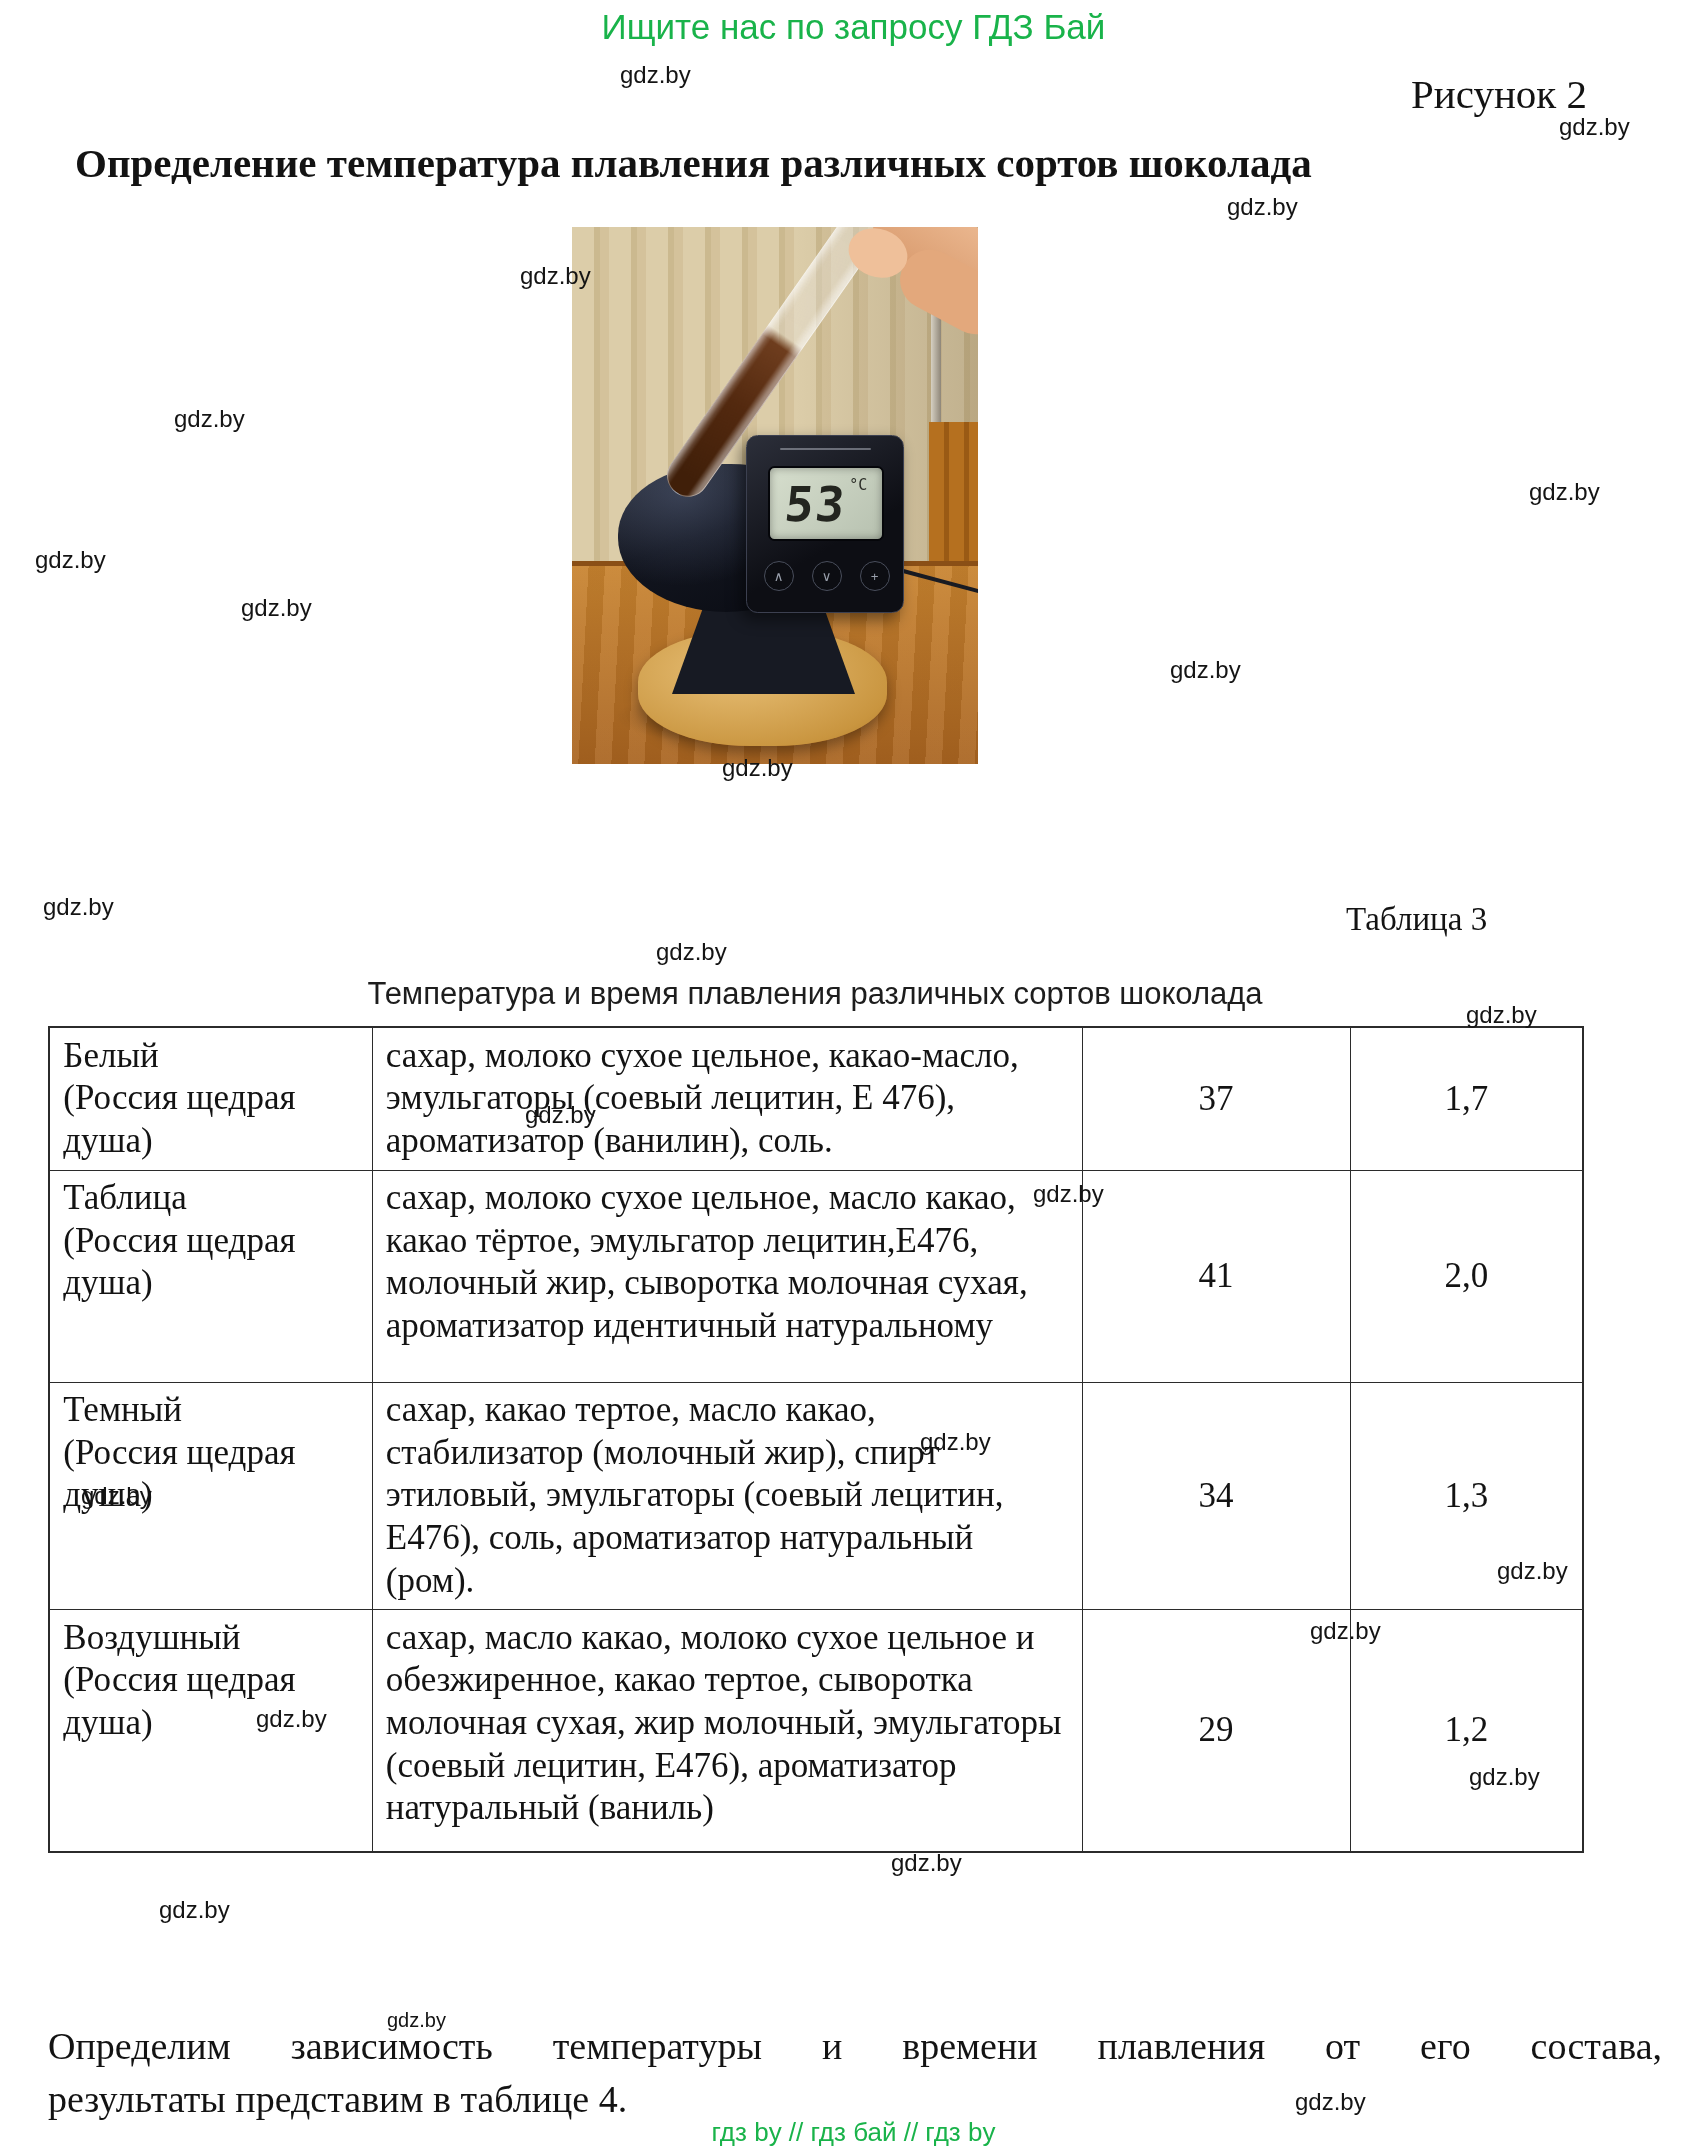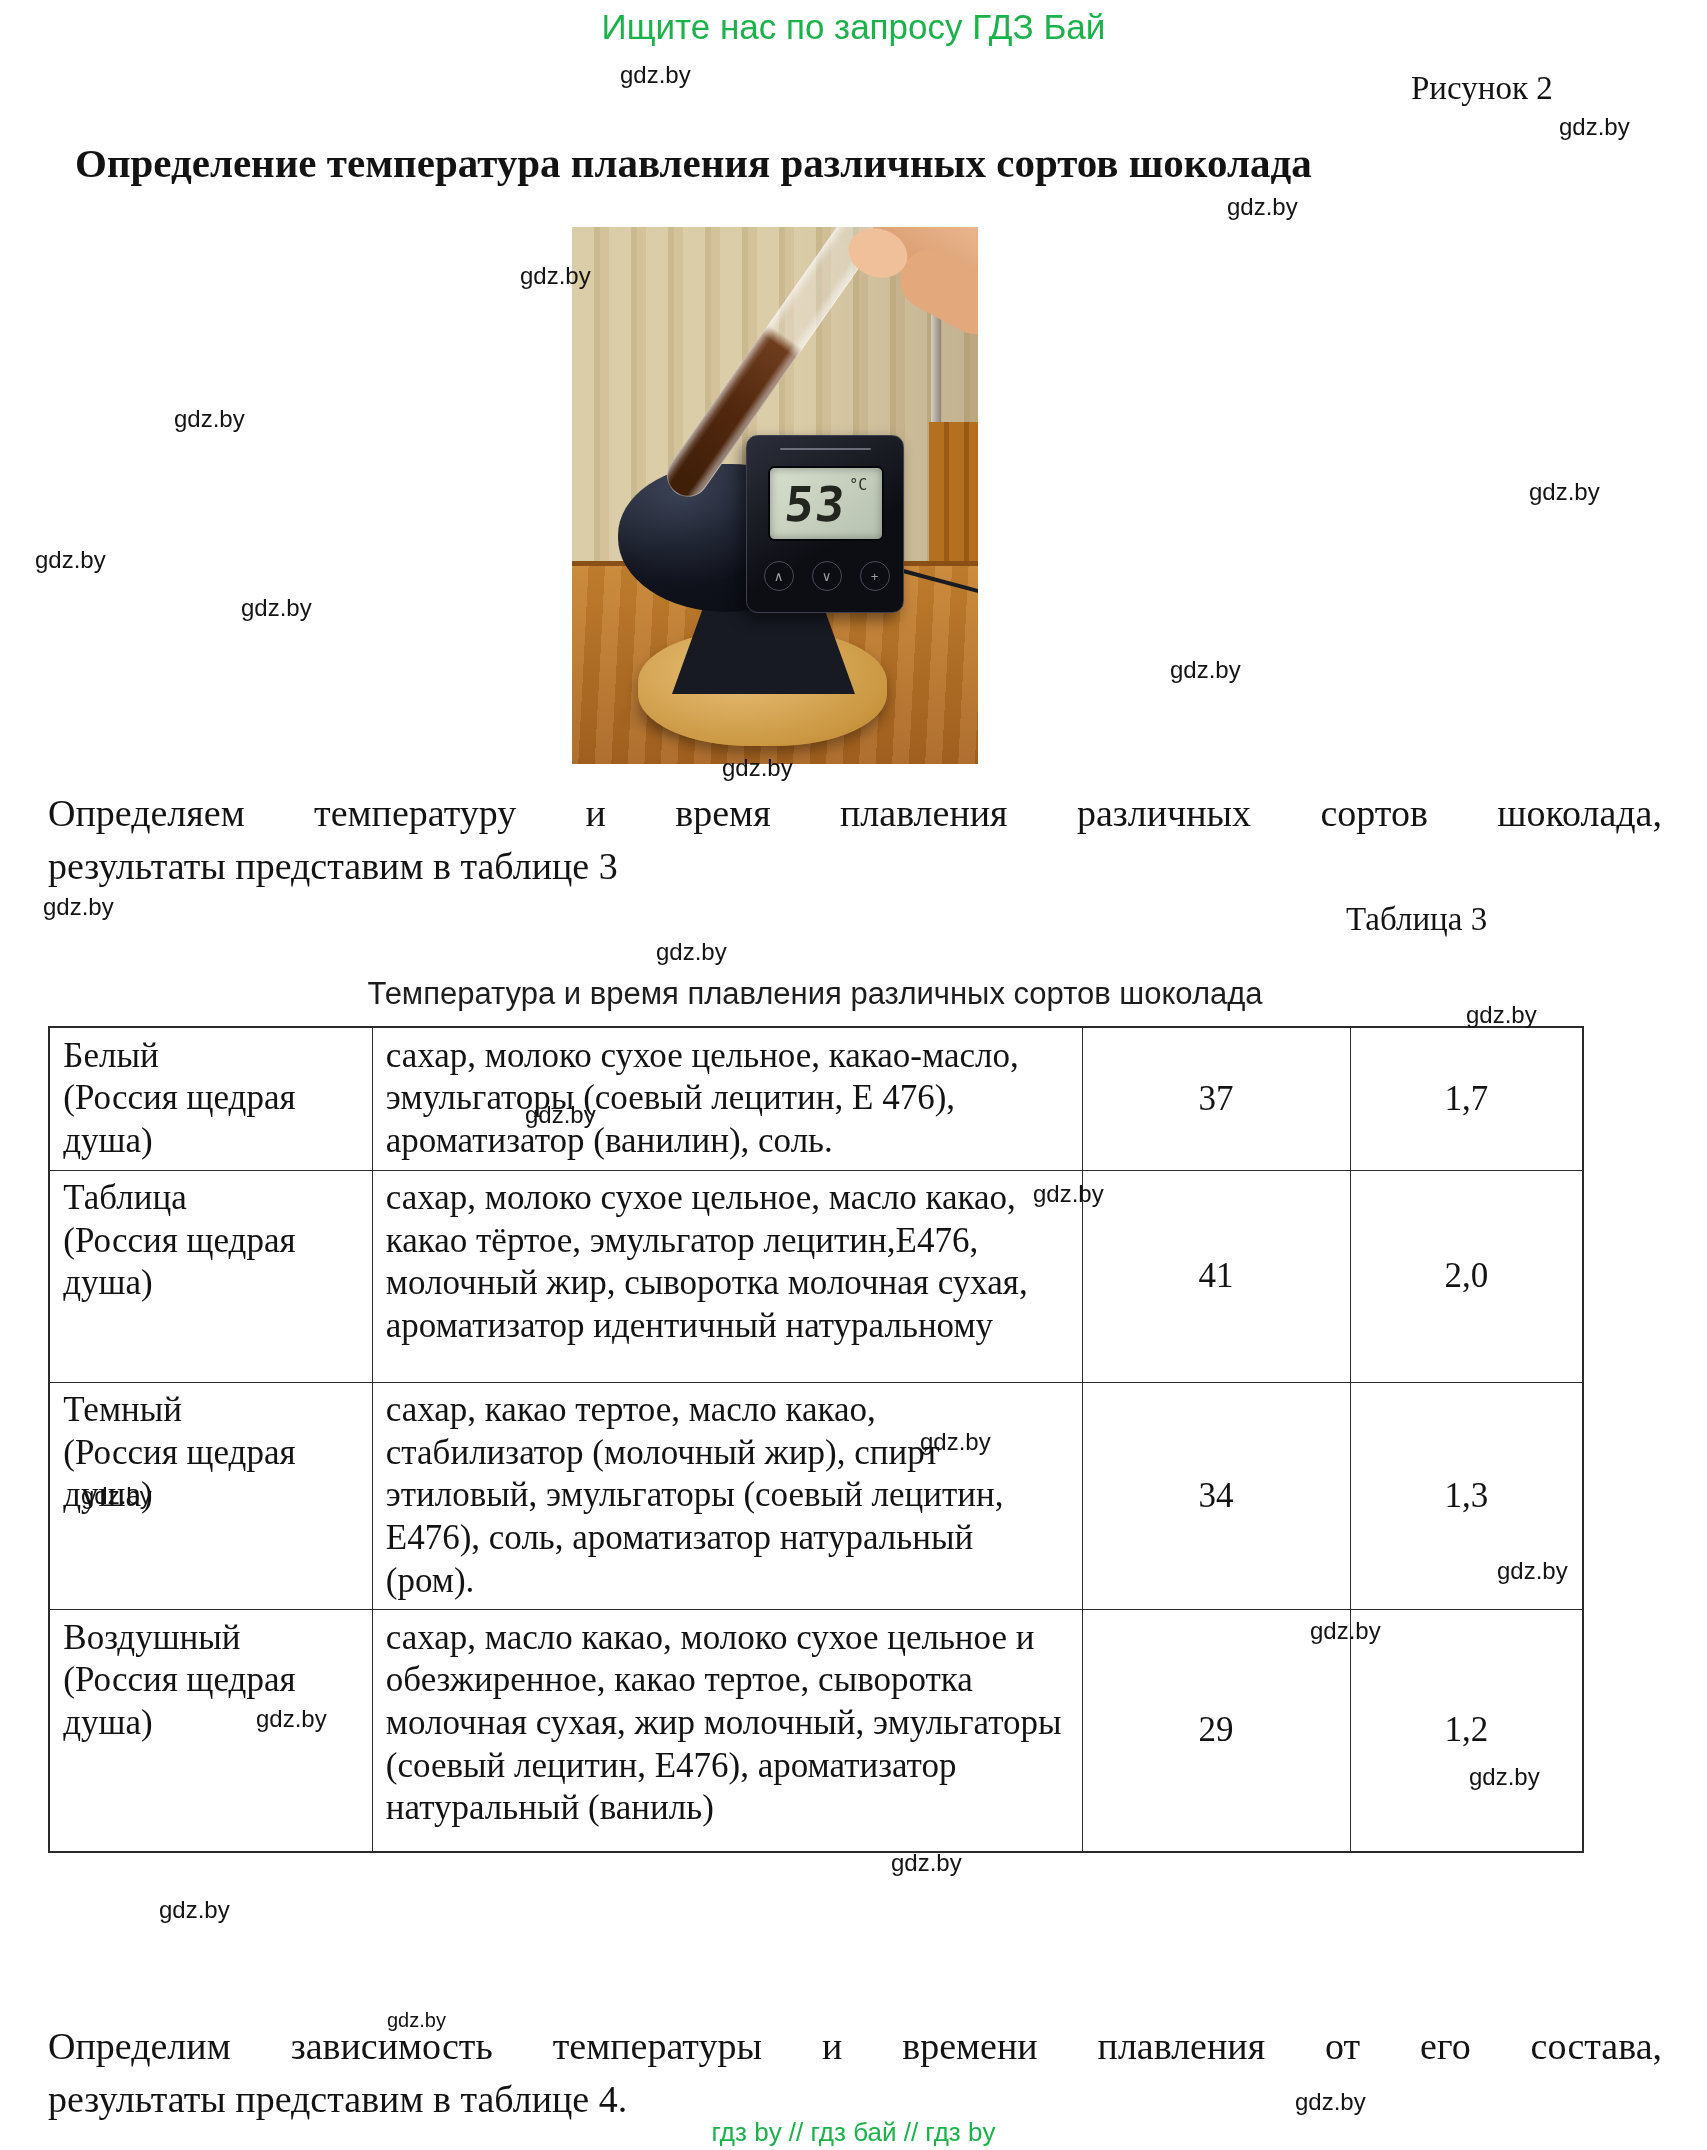--- a/index.html
+++ b/index.html
@@ -9,21 +9,21 @@
     background:#ffffff; color:#131313;
     font-family:"Liberation Serif", serif;
   }
 
   
   .promo {
     position:absolute; top:6.6px; left:0; width:100%; text-align:center;
     font-family:"Liberation Sans", sans-serif; font-size:35px;
     color:var(--promo-green,#19b34a);
   }
-  .fig-label { position:absolute; left:1411px; top:70px; font-size:33px;text-align:center; }
+  .fig-label { position:absolute; left:1411px; top:70px; font-size:41px;text-align:center; }
   .doc-title {
     position:absolute; left:75px; top:139px; width:1536px;
     font-size:41px; font-weight:bold;
   }
 
   
   .wm {
     position:absolute; z-index:40;
     font-family:"Liberation Sans", sans-serif; font-size:24px;
     color:var(--watermark-dark,#141414);
@@ -195,24 +195,20 @@
         <span class="ph-btn">∨</span>
         <span class="ph-btn">+</span>
       </div>
     </div>
     <div class="ph-tube"></div>
     <div class="ph-finger f1"></div>
     <div class="ph-finger f2"></div>
     <div class="ph-finger f3"></div>
   </div>
 
-  <p class="para" style="top:787px">
-    <span class="jline">Определяем температуру и время плавления различных сортов шоколада,</span>
-    <span class="line">результаты представим в таблице 3</span>
-  </p>
 
   <div class="table-label">Таблица 3</div>
   <div class="table-caption">Температура и время плавления различных сортов шоколада</div>
 
   <table class="melt">
     <colgroup>
       <col style="width:323px">
         <col style="width:710px">
         <col style="width:268px">
         <col style="width:233px">

